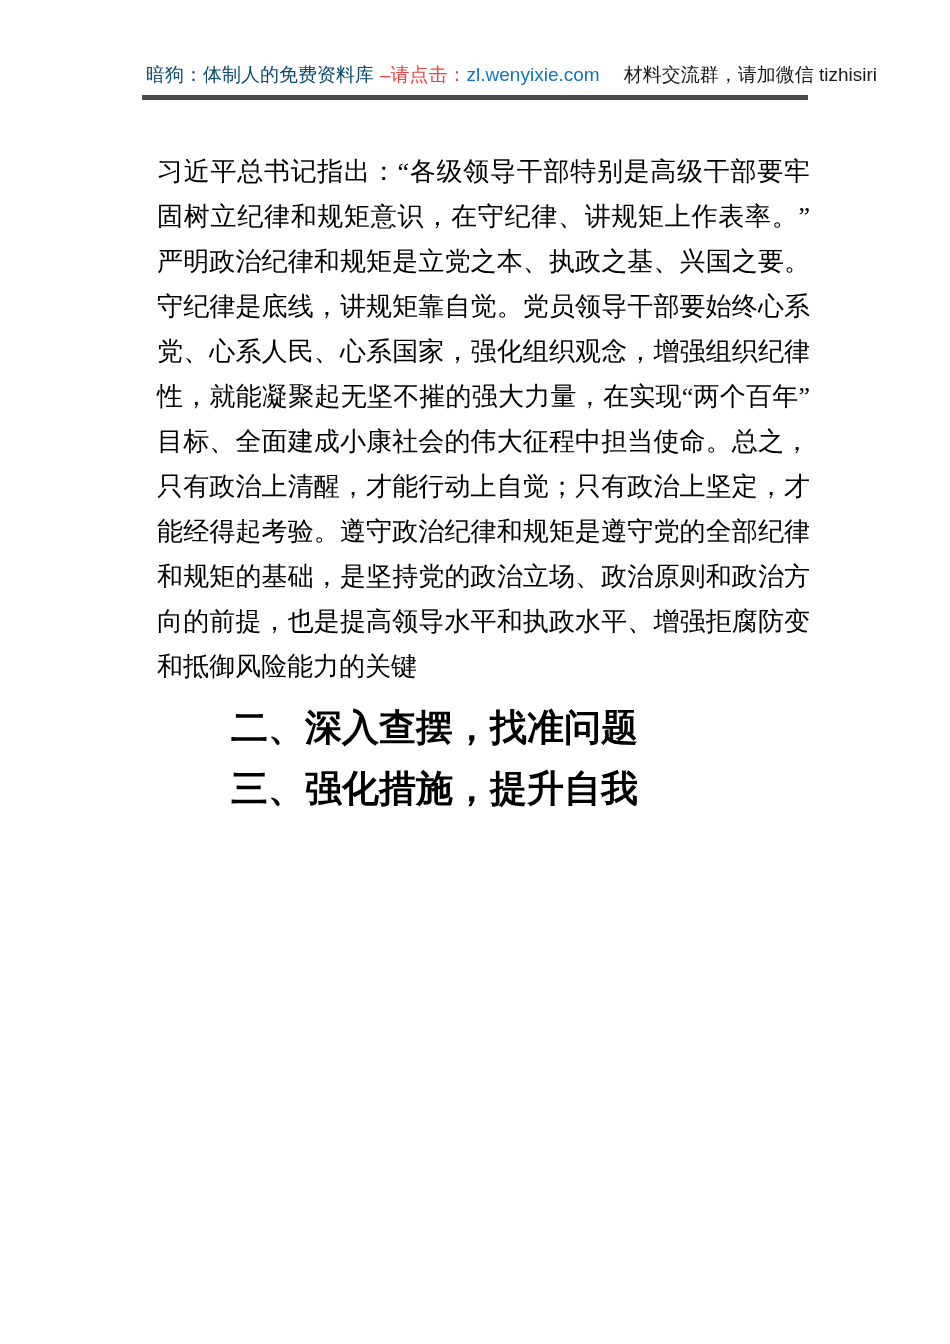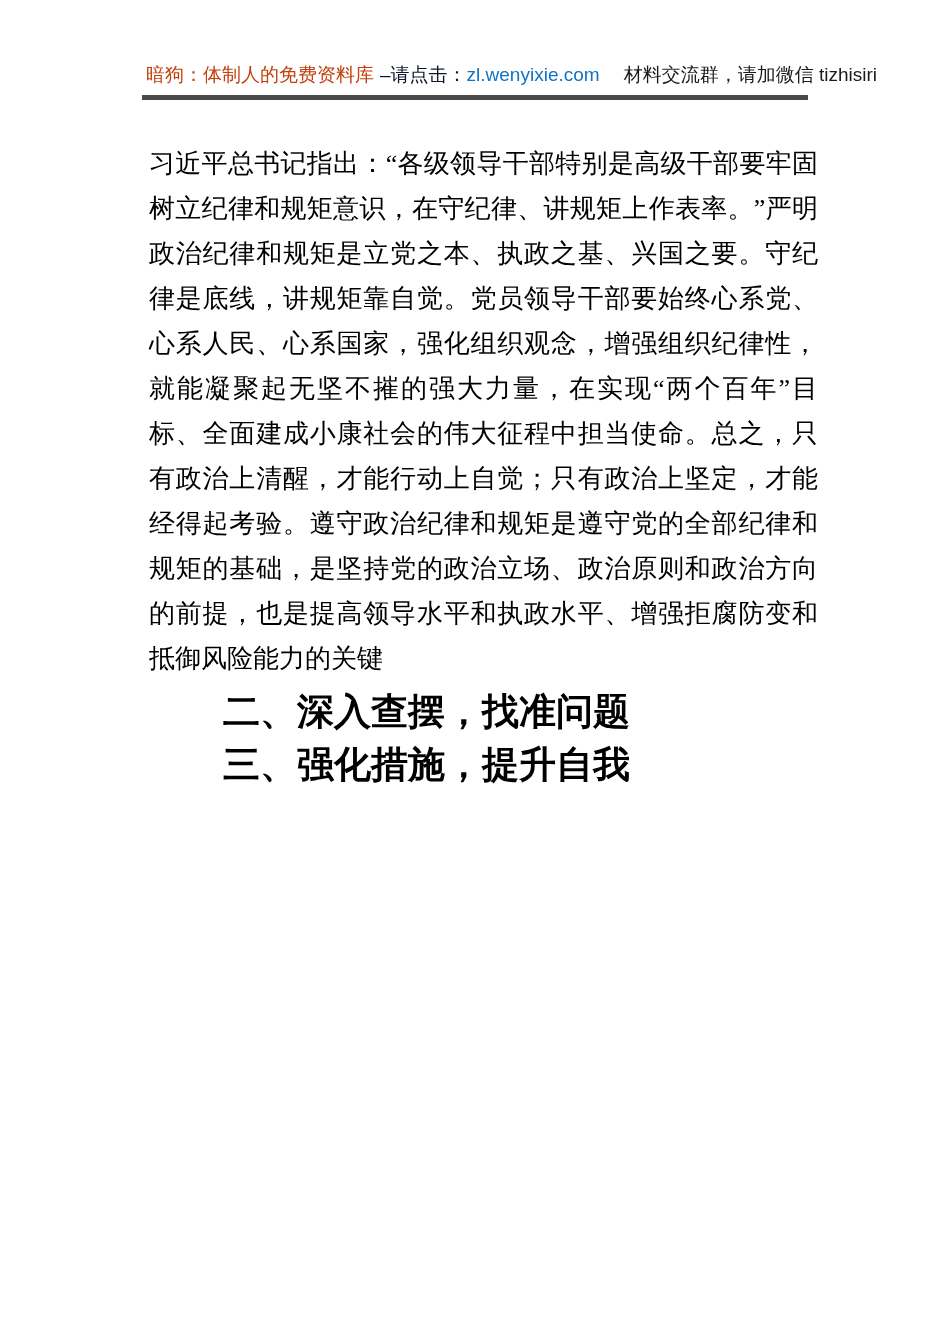--- a/index.html
+++ b/index.html
@@ -19,22 +19,22 @@
   .header-row {
     position: absolute;
     left: 146px;
     top: 60px;
     white-space: nowrap;
     font-family: "Liberation Sans", "DejaVu Sans", sans-serif;
     font-size: 19px;
     line-height: 30px;
     color: #1a1a1a;
   }
-  .header-site   { color: #c2410c; }
-  .header-prompt { margin-left: 6px; color: #0f172a; }
+  .header-site   { color: #0c4a6e; }
+  .header-prompt { margin-left: 6px; color: #ef4444; }
   .header-link   { color: #1173c4; text-decoration: none; cursor: pointer; }
   .header-group  { margin-left: 24px; color: #1a1a1a; }
   .header-rule {
     position: absolute;
     left: 142px;
     top: 95px;
     width: 666px;
     height: 5px;
     background: #4a4a4a;
   }
@@ -43,21 +43,21 @@
     position: absolute;
     left: 141px;
     top: 133px;
     width: 685px;
     font-family: "Liberation Serif", "DejaVu Serif", serif;
     font-size: 26px;
     line-height: 45px;
     color: #000;
   }
   .doc-body p, .doc-body h2 {
-    margin: 8px;
+    margin: 16px;
     padding: 0;
   }
   .para {
     text-align: justify;
     text-justify: inter-ideograph;
     text-indent: 2em;
     word-break: break-all;
   }
   .para.continuation { text-indent: 0; }
   .section-heading {

